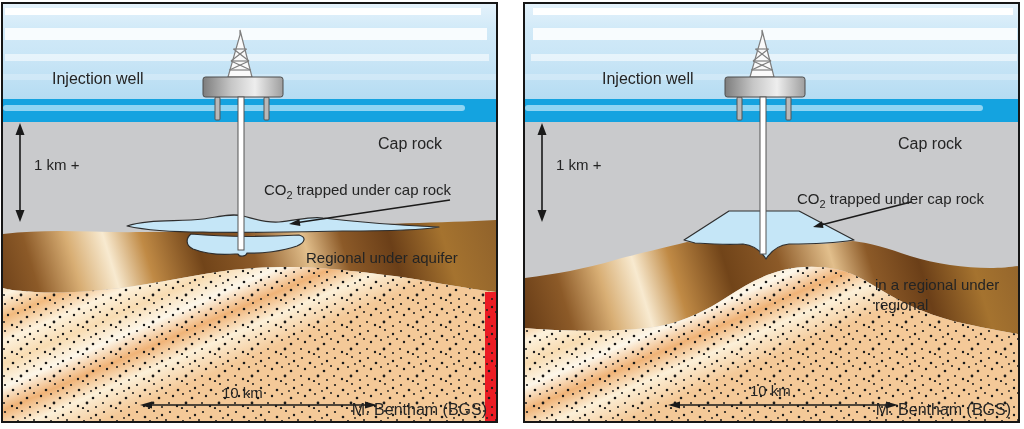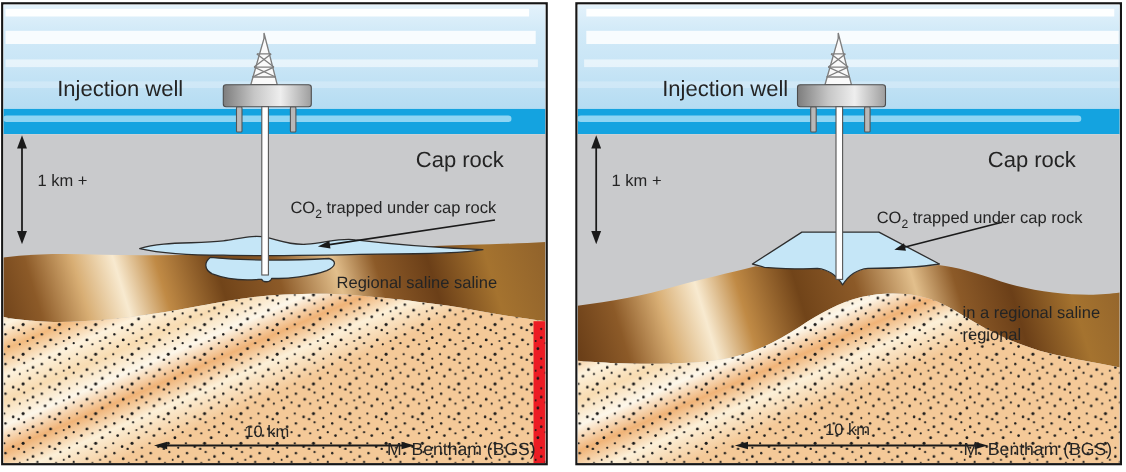--- a/index.html
+++ b/index.html
@@ -4,21 +4,21 @@
 <style>
   html,body{margin:0;padding:0;}
   body{width:1024px;height:429px;background:#ffffff;position:relative;
        font-family:"Liberation Sans", sans-serif;}
   .panel{position:absolute;top:2px;width:493px;height:417px;border:2px solid #161616;
          background:#fff;overflow:hidden;}
   #panel-left{left:1px;}
   #panel-right{left:523px;}
   svg.art{position:absolute;left:0;top:0;width:100%;height:100%;display:block;}
   .lbl{position:absolute;color:#242424;white-space:nowrap;line-height:1.15;}
-  .f16{font-size:20px;}
+  .f16{font-size:16px;}
   .f15{font-size:15px;}
   .f12{font-size:16px;}
   .multiline div{line-height:20px;font-size:15px;}
   sub{font-size:11px;line-height:0;}
 </style>
 </head>
 <body>
 
 <div class="panel" id="panel-left">
   <svg class="art" viewBox="0 0 493 417" preserveAspectRatio="none">
@@ -142,21 +142,21 @@
       <line x1="146" y1="401" x2="365" y2="401" stroke-width="1.6"></line>
       <polygon points="137,401 149,397.5 149,404.5" stroke="none"></polygon>
       <polygon points="374,401 362,397.5 362,404.5" stroke="none"></polygon>
     </g>
   </svg>
 
   <div class="lbl f16" style="left:49px;top:66px;">Injection well</div>
   <div class="lbl f16" style="left:375px;top:131px;">Cap rock</div>
   <div class="lbl f15" style="left:31px;top:152px;">1 km +</div>
   <div class="lbl f15" style="left:261px;top:177px;"><span>CO</span><sub>2</sub> <span>trapped under cap rock</span></div>
-  <div class="lbl f15" style="left:303px;top:245px;">Regional saline saline</div>
+  <div class="lbl f15" style="left:303px;top:245px;">Regional under aquifer</div>
   <div class="lbl f15" style="left:219px;top:380px;">10 km</div>
   <div class="lbl f12" style="right:9px;bottom:2px;">M. Bentham (BGS)</div>
 </div>
 
 <div class="panel" id="panel-right">
   <svg class="art" viewBox="0 0 493 417" preserveAspectRatio="none">
     <defs>
       <linearGradient id="skyR" x1="0" y1="0" x2="0" y2="1">
         <stop offset="0" stop-color="#e4f2fb"></stop>
           <stop offset="0.25" stop-color="#d2eaf8"></stop>
@@ -273,18 +273,18 @@
       <polygon points="143,401 155,397.5 155,404.5" stroke="none"></polygon>
       <polygon points="373,401 361,397.5 361,404.5" stroke="none"></polygon>
     </g>
   </svg>
 
   <div class="lbl f16" style="left:77px;top:66px;">Injection well</div>
   <div class="lbl f16" style="left:373px;top:131px;">Cap rock</div>
   <div class="lbl f15" style="left:31px;top:152px;">1 km +</div>
   <div class="lbl f15" style="left:272px;top:186px;"><span>CO</span><sub>2</sub> <span>trapped under cap rock</span></div>
   <div class="lbl multiline" style="left:350px;top:271px;">
-    <div>in a regional saline</div>
+    <div>in a regional under</div>
     <div>regional</div>
   </div>
   <div class="lbl f15" style="left:225px;top:378px;">10 km</div>
   <div class="lbl f12" style="right:7px;bottom:2px;">M. Bentham (BGS)</div>
 </div>
 
 </body></html>

